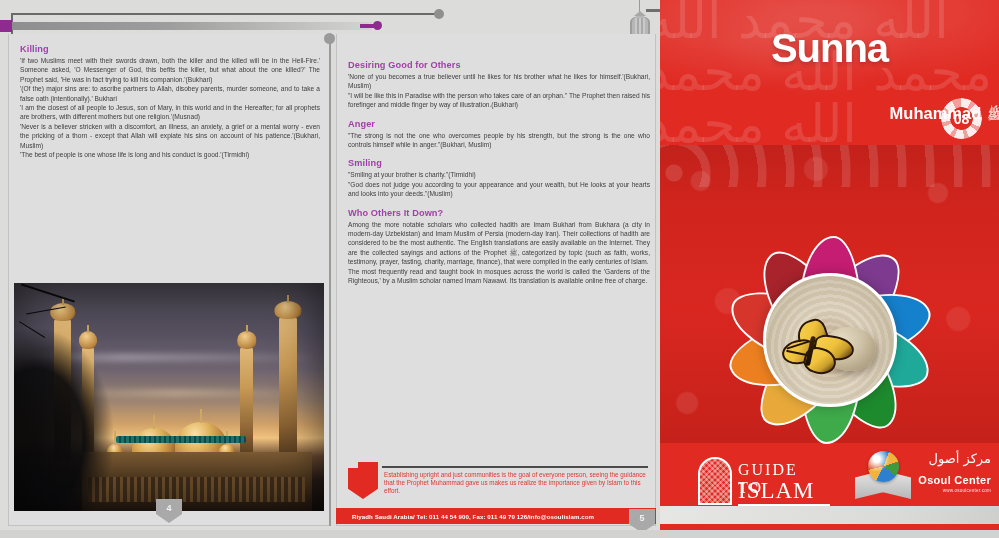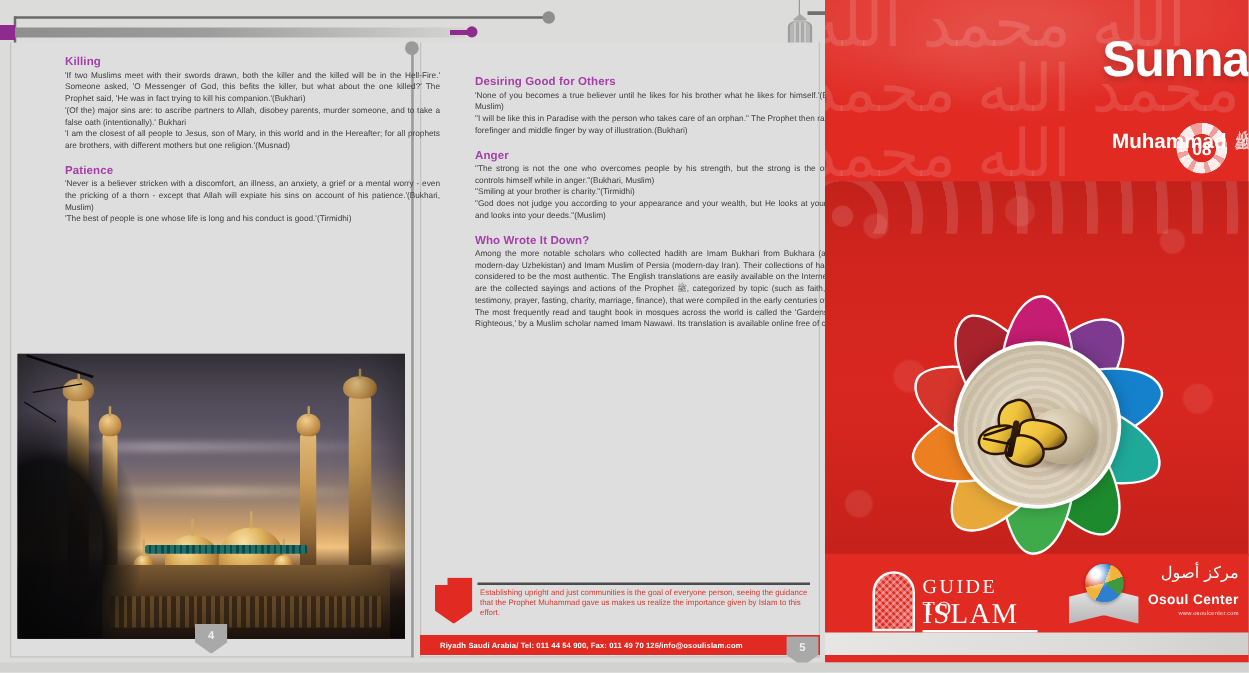--- a/index.html
+++ b/index.html
@@ -68,21 +68,21 @@
   .sheet.left  { left: 8px;  width: 322px; height: 492px; }
   .sheet.right { left: 336px; width: 320px; height: 492px; }
   .sheet-divider {
     position:absolute; left:329px; top:36px; width:2px; height:490px; background:#9a9a9a;
   }
   .divider-dot {
     position:absolute; left:324px; top:33px; width:11px; height:11px;
     border-radius:50%; background:#9a9a9a;
   }
 
-  .col { position:absolute; color:#3b3b3b;margin-left:32px; }
+  .col { position:absolute; color:#3b3b3b; }
   .col.left-col { left:20px; top:44px; width:300px; }
   .col.right-col{ left:348px; top:60px; width:302px; }
 
   h3.sec {
     font-size: 9.2px; font-weight: bold; color:#a33fa8; letter-spacing:.1px;
     margin-top: 9px; margin-bottom: 1px; line-height: 11px;
   }
   h3.sec:first-child { margin-top: 0; }
   p.body {
     font-size: 6.6px; line-height: 9.4px; text-align: justify; color:#3d3d3d;
@@ -188,21 +188,21 @@
       radial-gradient(ellipse at 46% 22%, rgba(255,255,255,.07) 0 16%, rgba(255,255,255,0) 42%);
   }
   .cover-calligraphy:before {
     content:"الله محمد الله محمد الله محمد الله محمد";
     position:absolute; left:-14px; top:-6px; width:370px;
     font-family:"DejaVu Sans", sans-serif; font-size:52px; line-height:52px;
     color:rgba(255,255,255,.13); white-space:normal; letter-spacing:2px;
   }
   .cover-top { position:absolute; left:0; top:0; width:339px; height:145px; }
   .cover-title {
-    position:absolute; left:0; top:26px; width:339px; text-align:right;
+    position:absolute; left:0; top:26px; width:339px; text-align:center;
     color:#fff; font-size:40px; font-weight:bold; letter-spacing:-1px;
     text-shadow: 0 2px 5px rgba(0,0,0,.22);
   }
   .cover-sub1 {
     position:absolute; left:0; top:76px; width:339px; text-align:center;
     color:#fff; font-size:16.5px; font-weight:bold;
   }
   .cover-sub2 {
     position:absolute; left:0; top:104px; width:343px; text-align:right;
     color:#fff; font-size:16.5px; font-weight:bold;
@@ -373,21 +373,20 @@
     <div class="sheet-divider"></div>
     <div class="divider-dot"></div>
 
     <div class="col left-col">
       <h3 class="sec">Killing</h3>
       <p class="body">'If two Muslims meet with their swords drawn, both the killer and the killed will be in the Hell-Fire.' Someone asked, 'O Messenger of God, this befits the killer, but what about the one killed?' The Prophet said, 'He was in fact trying to kill his companion.'(Bukhari)</p>
       <p class="body">'(Of the) major sins are: to ascribe partners to Allah, disobey parents, murder someone, and to take a false oath (intentionally).' Bukhari</p>
 
       <p class="body">'I am the closest of all people to Jesus, son of Mary, in this world and in the Hereafter; for all prophets are brothers, with different mothers but one religion.'(Musnad)</p>
 
-      <h3 class="sec">Patience</h3>
       <p class="body">'Never is a believer stricken with a discomfort, an illness, an anxiety, a grief or a mental worry - even the pricking of a thorn - except that Allah will expiate his sins on account of his patience.'(Bukhari, Muslim)</p>
 
       <p class="body">'The best of people is one whose life is long and his conduct is good.'(Tirmidhi)</p>
     </div>
 
     <div class="photo">
       <div class="sky"></div>
       <div class="cloud1"></div>
       <div class="cloud2"></div>
 
@@ -415,25 +414,26 @@
 
     <div class="col right-col">
       <h3 class="sec">Desiring Good for Others</h3>
       <p class="body">'None of you becomes a true believer until he likes for his brother what he likes for himself.'(Bukhari, Muslim)</p>
 
       <p class="body">"I will be like this in Paradise with the person who takes care of an orphan." The Prophet then raised his forefinger and middle finger by way of illustration.(Bukhari)</p>
 
       <h3 class="sec">Anger</h3>
       <p class="body">"The strong is not the one who overcomes people by his strength, but the strong is the one who controls himself while in anger."(Bukhari, Muslim)</p>
 
+      <h3 class="sec">Smiling</h3>
       <p class="body">"Smiling at your brother is charity."(Tirmidhi)</p>
 
       <p class="body">"God does not judge you according to your appearance and your wealth, but He looks at your hearts and looks into your deeds."(Muslim)</p>
 
-      <h3 class="sec">Who Wrote It Down?</h3>
+      <h3 class="sec">Who Others It Down?</h3>
       <p class="body">Among the more notable scholars who collected hadith are Imam Bukhari from Bukhara (a city in modern-day Uzbekistan) and Imam Muslim of Persia (modern-day Iran). Their collections of hadith are considered to be the most authentic. The English translations are easily available on the Internet. They are the collected sayings and actions of the Prophet ﷺ, categorized by topic (such as faith, works, testimony, prayer, fasting, charity, marriage, finance), that were compiled in the early centuries of Islam.</p>
 
       <p class="body">The most frequently read and taught book in mosques across the world is called the 'Gardens of the Righteous,' by a Muslim scholar named Imam Nawawi. Its translation is available online free of charge.</p>
     </div>
 
     <div class="callout">
       <div class="flag"></div>
       <div class="rule"></div>
       <p>Establishing upright and just communities is the goal of everyone person, seeing the guidance that the Prophet Muhammad gave us makes us realize the importance given by Islam to this effort.</p>
     </div>

